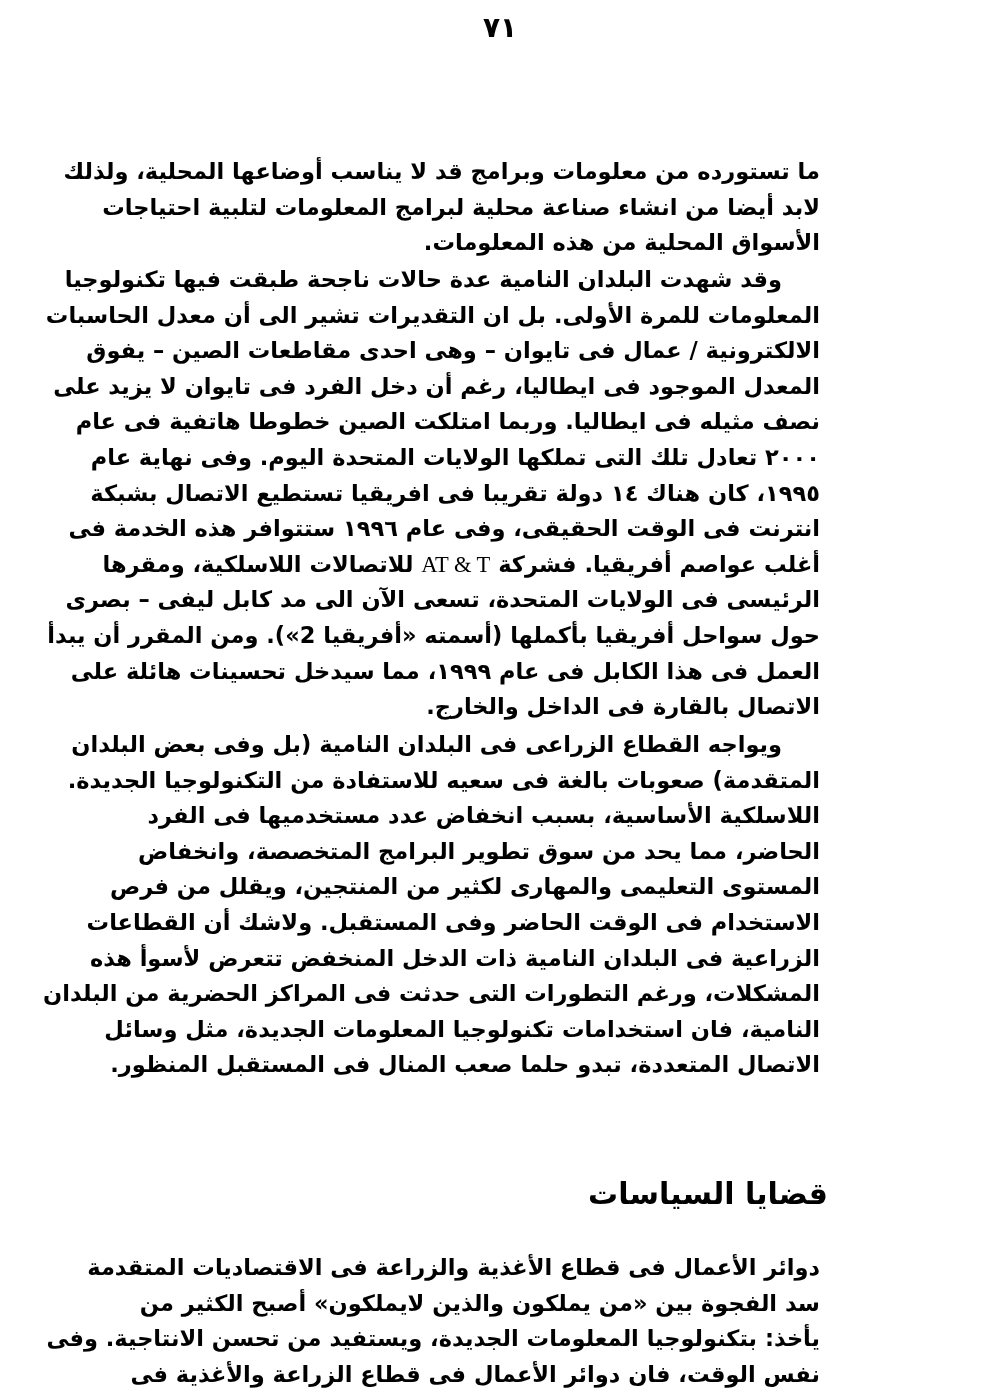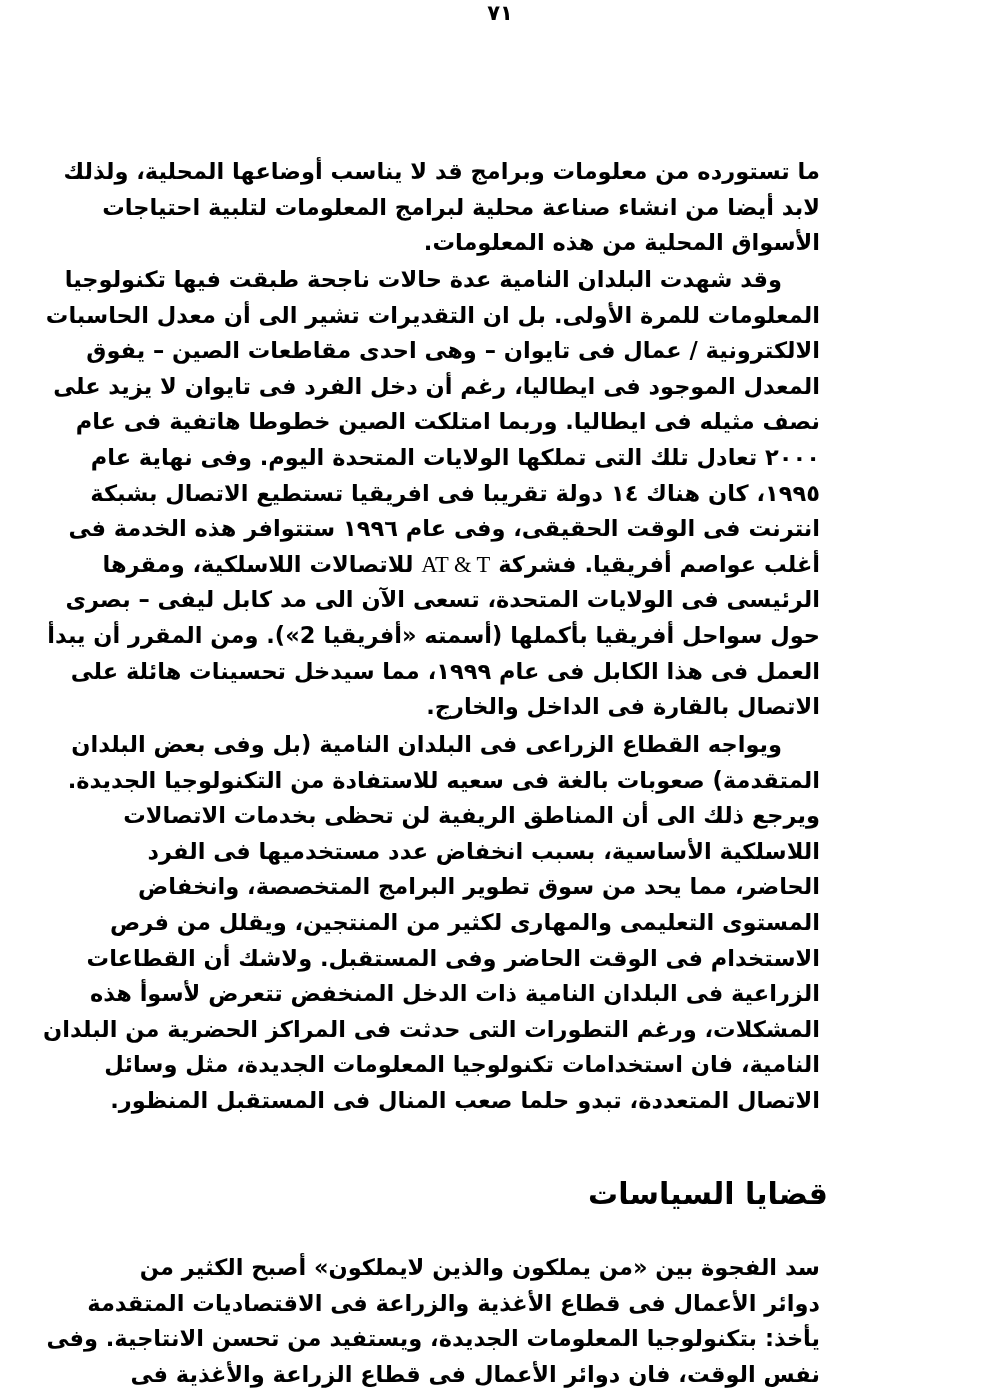--- a/index.html
+++ b/index.html
@@ -10,25 +10,25 @@
     body {
       width: 1000px;
       height: 1396px;
       position: relative;
       overflow: hidden;
       color: #000000;
       font-family: "DejaVu Sans", sans-serif;
     }
     .page-number {
       position: absolute;
-      top: 0px;
+      top: 15px;
       left: 0;
       width: 1000px;
       text-align: center;
-      font-size: 21px;
+      font-size: 28px;
       font-weight: bold;
       line-height: 26px;
       direction: rtl;
     }
     .text-block {
       position: absolute;
       left: 164px;
       width: 656px;
       direction: rtl;
       text-align: justify;
@@ -95,31 +95,30 @@
   <span class="line"><span>أغلب عواصم أفريقيا. فشركة </span><span class="latin">AT &amp; T</span><span> للاتصالات اللاسلكية، ومقرها</span></span>
   <span class="line">الرئيسى فى الولايات المتحدة، تسعى الآن الى مد كابل ليفى – بصرى</span>
   <span class="line">حول سواحل أفريقيا بأكملها (أسمته «أفريقيا 2»). ومن المقرر أن يبدأ</span>
   <span class="line">العمل فى هذا الكابل فى عام ١٩٩٩، مما سيدخل تحسينات هائلة على</span>
   <span class="line last">الاتصال بالقارة فى الداخل والخارج.</span>
 </div>
 
 <div class="text-block" style="top:727px;">
   <span class="line indent">ويواجه القطاع الزراعى فى البلدان النامية (بل وفى بعض البلدان</span>
   <span class="line">المتقدمة) صعوبات بالغة فى سعيه للاستفادة من التكنولوجيا الجديدة.</span>
-  <span class="line">ويرجع ذلك الى أن المناطق الريفية لن تحظى بخدمات الاتصالات</span>
   <span class="line">اللاسلكية الأساسية، بسبب انخفاض عدد مستخدميها فى الفرد</span>
   <span class="line">الحاضر، مما يحد من سوق تطوير البرامج المتخصصة، وانخفاض</span>
   <span class="line">المستوى التعليمى والمهارى لكثير من المنتجين، ويقلل من فرص</span>
   <span class="line">الاستخدام فى الوقت الحاضر وفى المستقبل. ولاشك أن القطاعات</span>
   <span class="line">الزراعية فى البلدان النامية ذات الدخل المنخفض تتعرض لأسوأ هذه</span>
   <span class="line">المشكلات، ورغم التطورات التى حدثت فى المراكز الحضرية من البلدان</span>
   <span class="line">النامية، فان استخدامات تكنولوجيا المعلومات الجديدة، مثل وسائل</span>
   <span class="line last">الاتصال المتعددة، تبدو حلما صعب المنال فى المستقبل المنظور.</span>
 </div>
 
 <div class="section-heading">قضايا السياسات</div>
 
 <div class="text-block" style="top:1250px;">
+  <span class="line">دوائر الأعمال فى قطاع الأغذية والزراعة فى الاقتصاديات المتقدمة</span>
   <span class="line"><span class="lead-bold">سد الفجوة بين «من يملكون والذين لايملكون»</span><span> أصبح الكثير من</span></span>
-  <span class="line">دوائر الأعمال فى قطاع الأغذية والزراعة فى الاقتصاديات المتقدمة</span>
   <span class="line">يأخذ: بتكنولوجيا المعلومات الجديدة، ويستفيد من تحسن الانتاجية. وفى</span>
   <span class="line">نفس الوقت، فان دوائر الأعمال فى قطاع الزراعة والأغذية فى</span>
 </div>
 
 </body></html>

